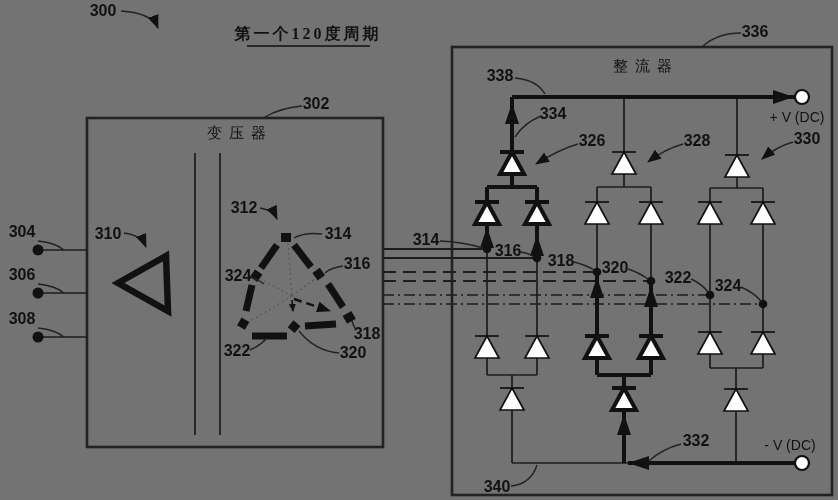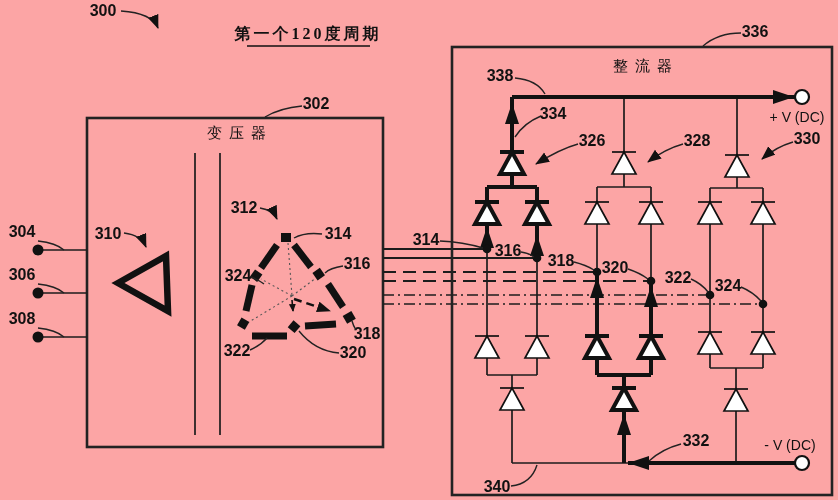--- a/index.html
+++ b/index.html
@@ -1,16 +1,16 @@
 <!DOCTYPE html>
 <html><head>
 <meta charset="utf-8">
 <style>
   html,body{margin:0;padding:0;background:#ffffff;}
-  .stage{position:relative;width:838px;height:500px;background:#fca5a5;overflow:hidden;
+  .stage{position:relative;width:838px;height:500px;background:#737373;overflow:hidden;
          font-family:"Liberation Sans", sans-serif;}
   svg{display:block;}
   .thin{stroke:#1c1c1c;stroke-width:1.7;fill:none;}
   .bold{stroke:#111111;stroke-width:4;fill:none;}
   .box{stroke:#222222;stroke-width:2.6;fill:none;}
   .leader{stroke:#222222;stroke-width:1.4;fill:none;}
   .conn-solid{stroke:#1c1c1c;stroke-width:2.2;fill:none;}
   .conn-dash{stroke:#1c1c1c;stroke-width:2.2;fill:none;stroke-dasharray:13 7;}
   .conn-dashdot{stroke:#1c1c1c;stroke-width:1.6;fill:none;stroke-dasharray:11 4 2 4;}
   .spoke{stroke:#555555;stroke-width:1.1;fill:none;stroke-dasharray:2 3;}

